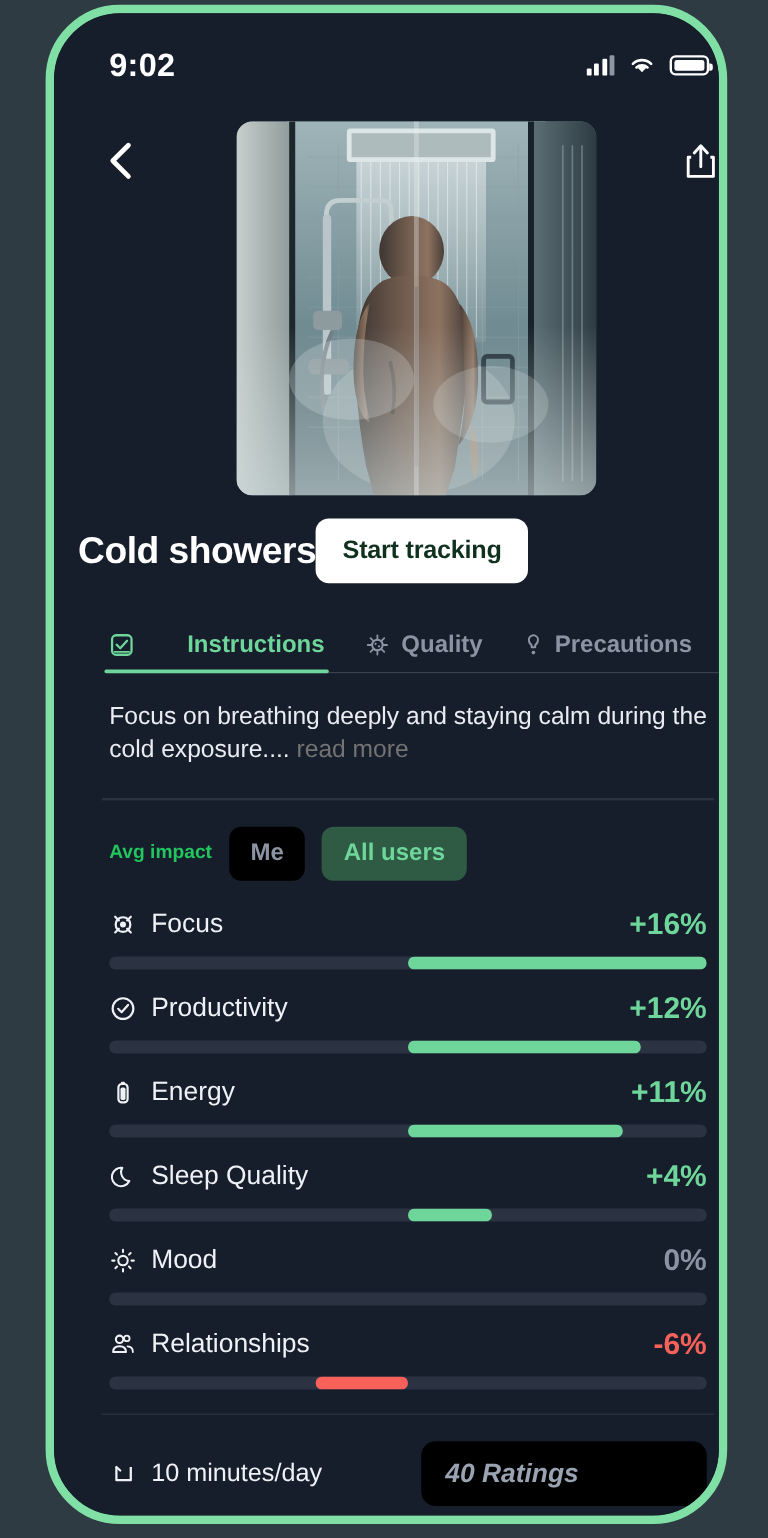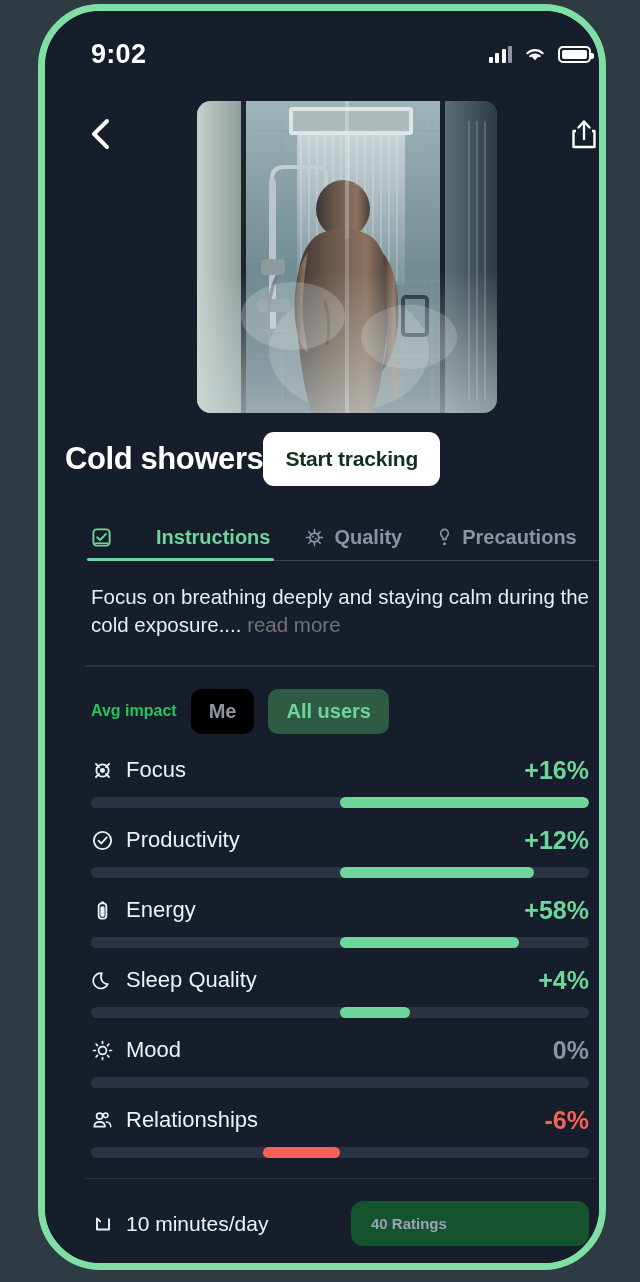--- a/index.html
+++ b/index.html
@@ -177,25 +177,25 @@
   .fill.neg { background:#f8615a; right:50%; }
 
   
   .footer-div { margin: 20px 40px 0 40px; height:1.5px; background:#2b3342; }
   .footer-row {
     display:flex; align-items:center; justify-content:space-between;
     padding: 22px 46px 0 46px;
   }
   .dur { display:flex; align-items:center; gap:11px; color:#eef1f5; font-size: 21px; }
   .ratings-pill {
-    background:#14532d; color:#9aa3b2;
+    background:#000000; color:#9aa3b2;
     border:none; border-radius: 12px;
-    font-size: 15px; font-weight: bold;
+    font-size: 22px; font-weight: bold;
     padding: 14px 20px; cursor:pointer;
-    min-width: 238px; text-align:left;
+    min-width: 238px; text-align:left;font-style:italic;
   }
 </style>
 </head>
 <body>
 
 <div class="stage">
   <div class="phone-frame">
     <div class="side-btn b1"></div>
     <div class="side-btn b2"></div>
     <div class="side-btn b3"></div>
@@ -410,21 +410,21 @@
           <div class="metric">
             <div class="metric-top">
               <div class="metric-left">
                 <svg width="23" height="23" viewBox="0 0 24 24">
                   <rect x="8" y="4.5" width="8" height="16" rx="3" stroke="#eef1f5" stroke-width="1.9" fill="none"></rect>
                   <rect x="9.8" y="7.5" width="4.4" height="11" rx="1.6" fill="#eef1f5"></rect>
                   <rect x="10.2" y="2.6" width="3.6" height="2" rx="1" fill="#eef1f5"></rect>
                 </svg>
                 <span class="metric-label">Energy</span>
               </div>
-              <span class="metric-value v-pos">+58%</span>
+              <span class="metric-value v-pos">+11%</span>
             </div>
             <div class="track">
               <div class="fill pos" style="width:36%"></div>
             </div>
           </div>
 
           <div class="metric">
             <div class="metric-top">
               <div class="metric-left">
                 <svg width="23" height="23" viewBox="0 0 24 24">

